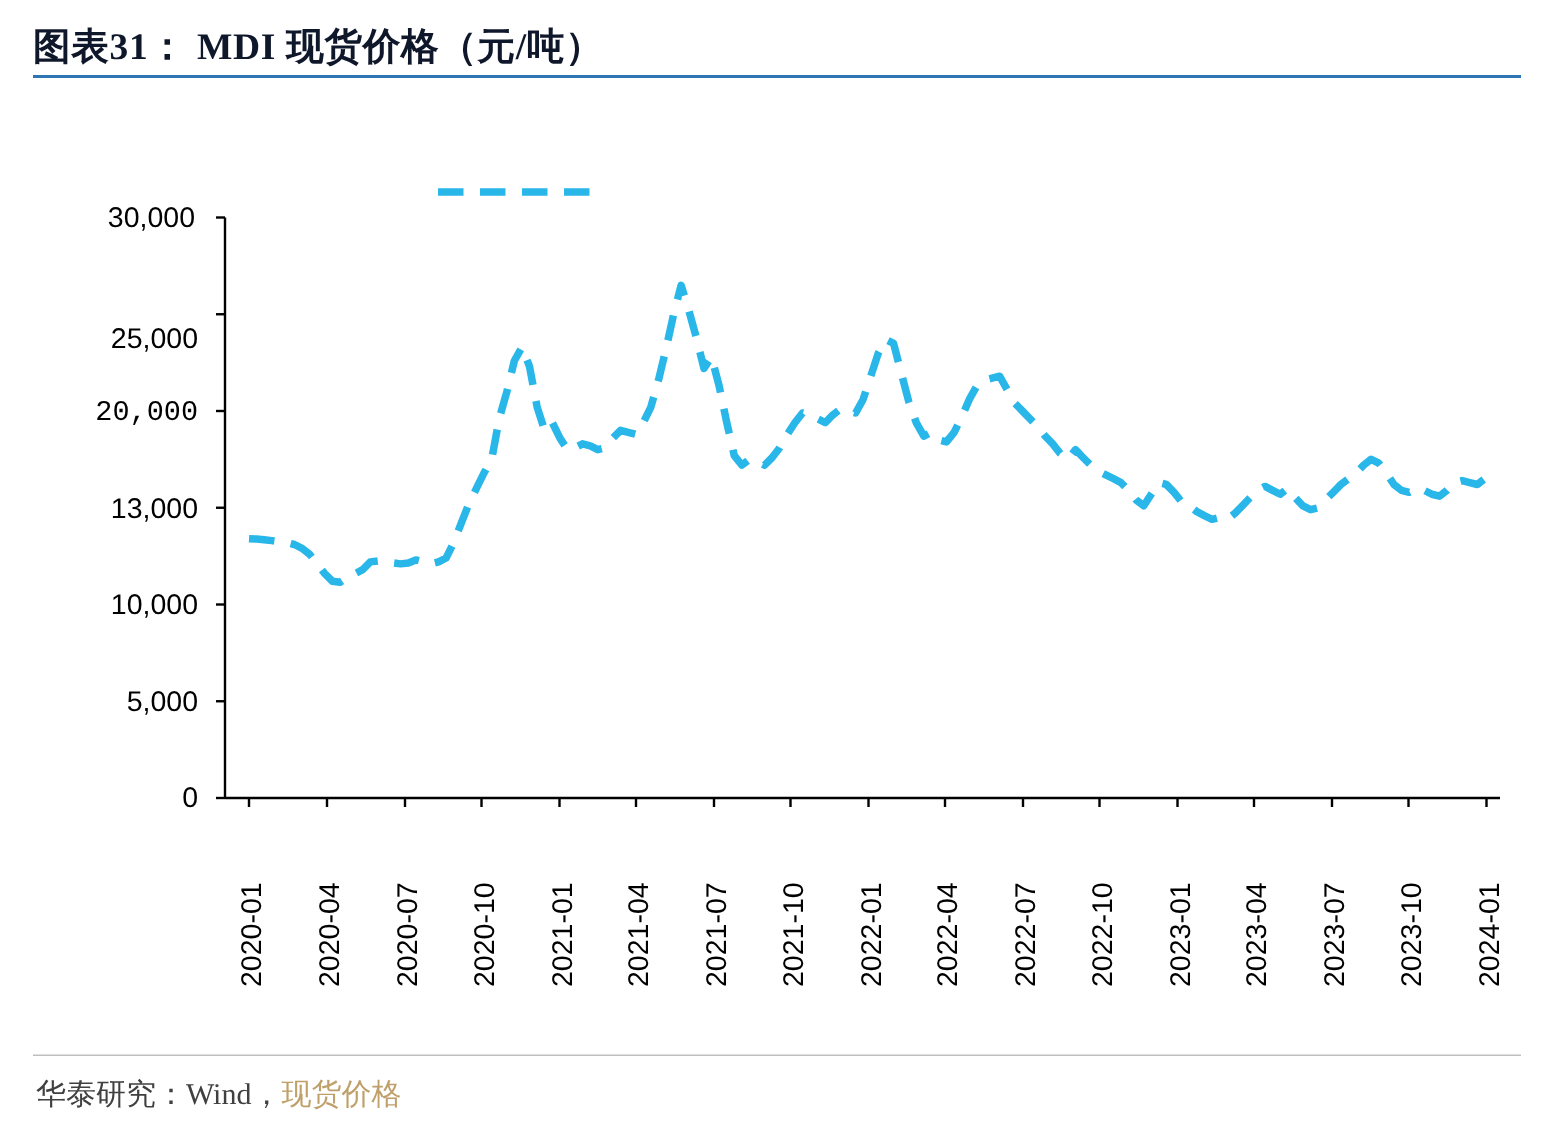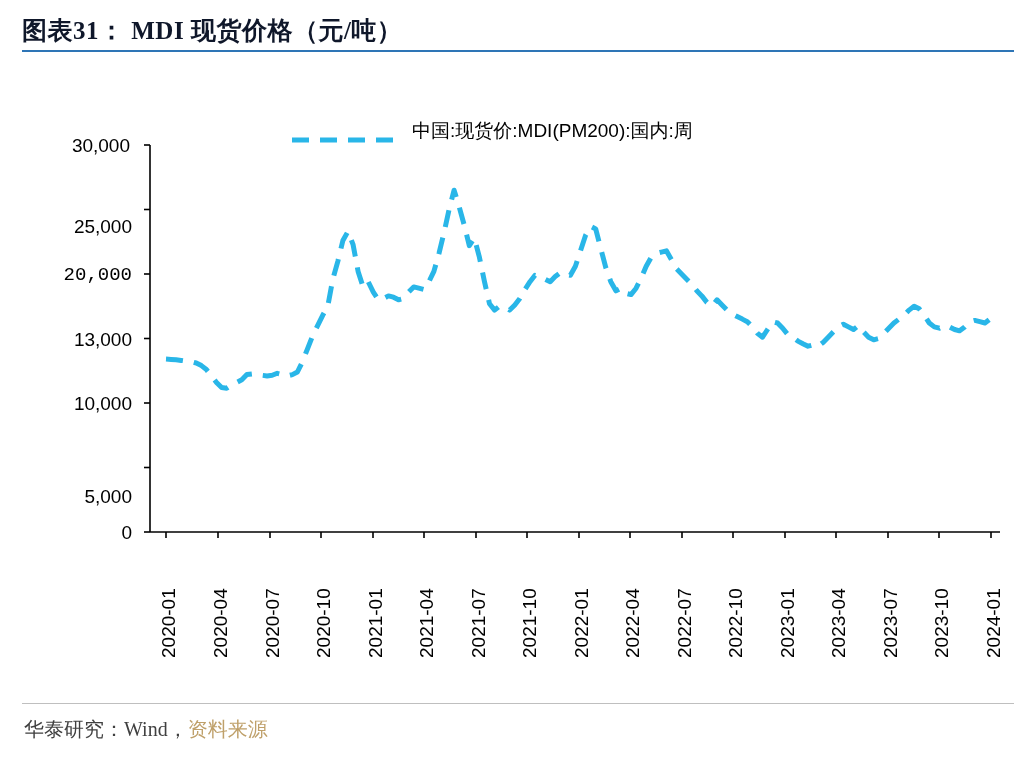--- a/index.html
+++ b/index.html
@@ -126,21 +126,20 @@
   <div class="header-rule"></div>
 
   <div class="chart-wrap">
 
     <div class="legend">
       <span class="legend-dash">
         <svg width="112" height="6" viewBox="0 0 112 6">
           <line x1="2" y1="3" x2="110" y2="3" stroke="#29b6e8" stroke-width="5" stroke-dasharray="17,11" stroke-linecap="butt"></line>
         </svg>
       </span>
-      <span class="legend-label">中国:现货价:MDI(PM200):国内:周</span>
     </div>
 
     <svg class="plot" width="1036" height="640">
 
       <line x1="150" y1="85" x2="150" y2="472" stroke="#000000" stroke-width="1.6"></line>
       <line x1="150" y1="472" x2="1000" y2="472" stroke="#000000" stroke-width="1.6"></line>
 
       <g stroke="#000000" stroke-width="1.6">
         <line x1="144" y1="472" x2="150" y2="472"></line>
         <line x1="144" y1="407.5" x2="150" y2="407.5"></line>
@@ -168,21 +167,21 @@
         <line x1="836" y1="472" x2="836" y2="478"></line>
         <line x1="888" y1="472" x2="888" y2="478"></line>
         <line x1="939" y1="472" x2="939" y2="478"></line>
         <line x1="991" y1="472" x2="991" y2="478"></line>
       </g>
 
       <polyline id="series-0-path" fill="none" stroke="#29b6e8" stroke-width="5" stroke-dasharray="17,11" stroke-linecap="butt" stroke-linejoin="round" points="166.0,299.1 171.1,299.4 176.1,299.8 181.2,300.4 186.2,301.1 191.3,301.7 196.3,303.0 201.4,305.6 206.4,309.5 211.5,315.9 216.5,322.4 221.6,327.5 226.7,328.2 231.7,324.9 236.8,322.4 241.8,319.8 246.9,314.6 251.9,314.0 257.0,314.6 262.0,315.3 267.1,315.9 272.2,315.3 277.2,313.3 282.3,314.6 287.3,315.9 292.4,314.6 297.4,312.0 302.5,301.7 307.5,288.8 312.6,275.9 317.6,265.6 322.7,255.3 327.8,246.2 332.8,219.2 337.9,201.1 342.9,180.5 348.0,171.4 353.0,184.3 358.1,211.4 363.1,226.9 368.2,221.7 373.3,232.1 378.3,239.8 383.4,238.5 388.4,235.9 393.5,237.2 398.5,239.8 403.6,238.5 408.6,232.1 413.7,226.9 418.7,228.2 423.8,229.5 428.9,221.7 433.9,211.4 439.0,193.4 444.0,172.7 449.1,149.5 454.1,130.2 459.2,146.9 464.2,165.0 469.3,185.6 474.3,177.9 479.4,197.2 484.5,221.7 489.5,243.7 494.6,250.1 499.6,246.2 504.7,247.5 509.7,250.1 514.8,245.0 519.8,238.5 524.9,229.5 530.0,221.7 535.0,215.3 540.1,216.6 545.1,219.2 550.2,221.7 555.2,216.6 560.3,212.7 565.3,214.0 570.4,215.3 575.4,206.3 580.5,190.8 585.6,175.3 590.6,166.3 595.7,168.9 600.7,188.2 605.8,207.6 610.8,221.7 615.9,230.8 620.9,228.2 626.0,233.3 631.0,234.6 636.1,228.2 641.2,217.9 646.2,206.3 651.3,197.2 656.3,193.4 661.4,192.1 666.4,190.8 671.5,199.8 676.5,208.8 681.6,214.0 686.7,219.2 691.7,224.3 696.8,230.8 701.8,235.9 706.9,242.4 711.9,246.2 717.0,239.8 722.0,245.0 727.1,250.1 732.1,254.0 737.2,256.6 742.3,259.1 747.3,261.7 752.4,266.9 757.4,273.3 762.5,277.2 767.5,269.5 772.6,261.7 777.6,263.0 782.7,268.2 787.8,274.6 792.8,277.2 797.9,281.1 802.9,283.7 808.0,286.2 813.0,284.9 818.1,286.2 823.1,282.4 828.2,277.2 833.2,272.0 838.3,266.9 843.4,264.3 848.4,266.9 853.5,269.5 858.5,265.6 863.6,272.0 868.6,277.2 873.7,279.8 878.7,278.5 883.8,273.3 888.8,268.2 893.9,263.0 899.0,259.1 904.0,255.3 909.1,250.1 914.1,246.2 919.2,248.8 924.2,255.3 929.3,263.0 934.3,266.9 939.4,268.2 944.5,265.6 949.5,266.9 954.6,269.5 959.6,270.8 964.7,266.9 969.7,261.7 974.8,260.4 979.8,261.7 984.9,263.0 989.9,259.1 995.0,254.0"></polyline>
     </svg>
 
     <div class="ylabel" style="left:22px; top:462px;">0</div>
-    <div class="ylabel" style="left:22px; top:397.5px;margin-top:28px;">5,000</div>
+    <div class="ylabel" style="left:22px; top:397.5px;">5,000</div>
     <div class="ylabel" style="left:22px; top:333px;">10,000</div>
     <div class="ylabel" style="left:22px; top:268.5px;">13,000</div>
     <div class="ylabel" style="left:22px; top:204px;font-family:Liberation Mono, monospace;">20,000</div>
     <div class="ylabel" style="left:22px; top:156px;">25,000</div>
     <div class="ylabel" style="left:20px; top:75px;">30,000</div>
 
     <div class="xlabel" style="left:158px; top:598px;">2020-01</div>
     <div class="xlabel" style="left:210px; top:598px;">2020-04</div>
     <div class="xlabel" style="left:262px; top:598px;">2020-07</div>
     <div class="xlabel" style="left:313px; top:598px;">2020-10</div>
@@ -196,16 +195,16 @@
     <div class="xlabel" style="left:725px; top:598px;">2022-10</div>
     <div class="xlabel" style="left:777px; top:598px;">2023-01</div>
     <div class="xlabel" style="left:828px; top:598px;">2023-04</div>
     <div class="xlabel" style="left:880px; top:598px;">2023-07</div>
     <div class="xlabel" style="left:931px; top:598px;">2023-10</div>
     <div class="xlabel" style="left:983px; top:598px;">2024-01</div>
   </div>
 
   <div class="footer-rule"></div>
   <div class="footer-text">
-    <span>华泰研究：Wind，</span><span class="footer-brand">资料来源</span>
+    <span>华泰研究：Wind，</span><span class="footer-brand">现货价格</span>
   </div>
 
 </div>
 
 </body></html>

